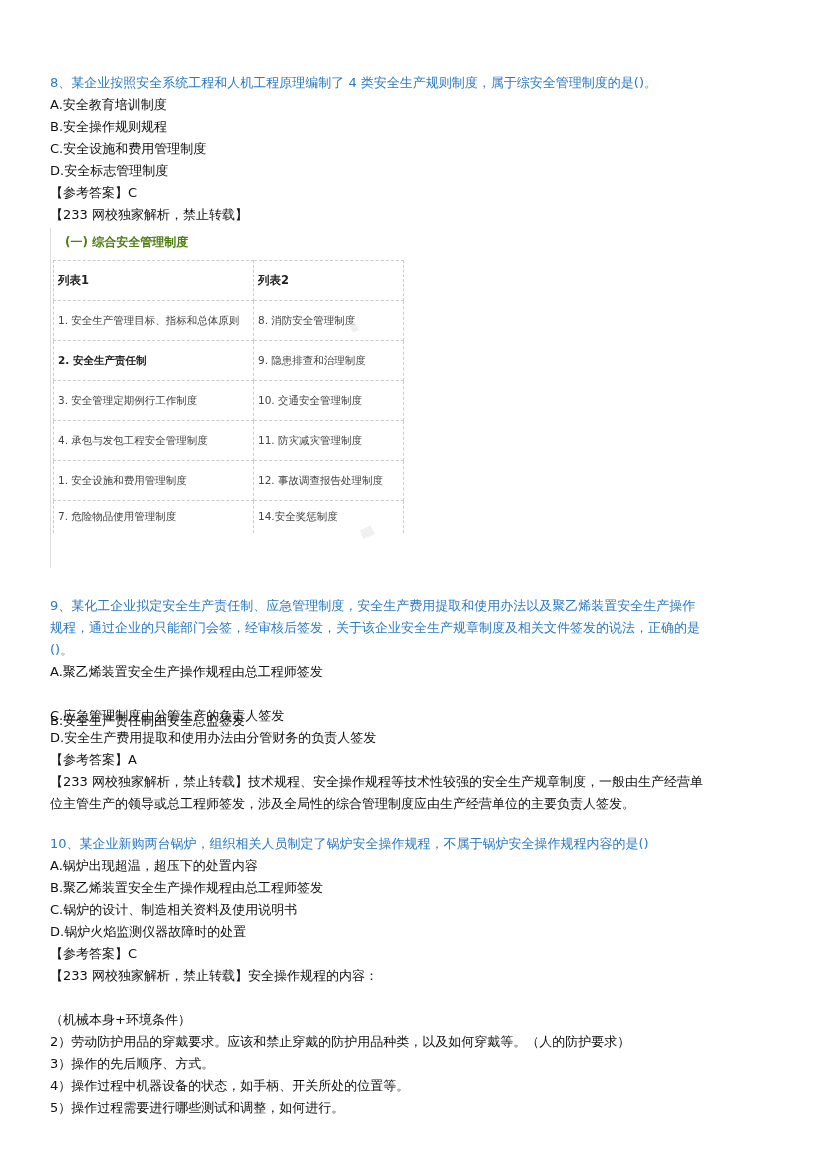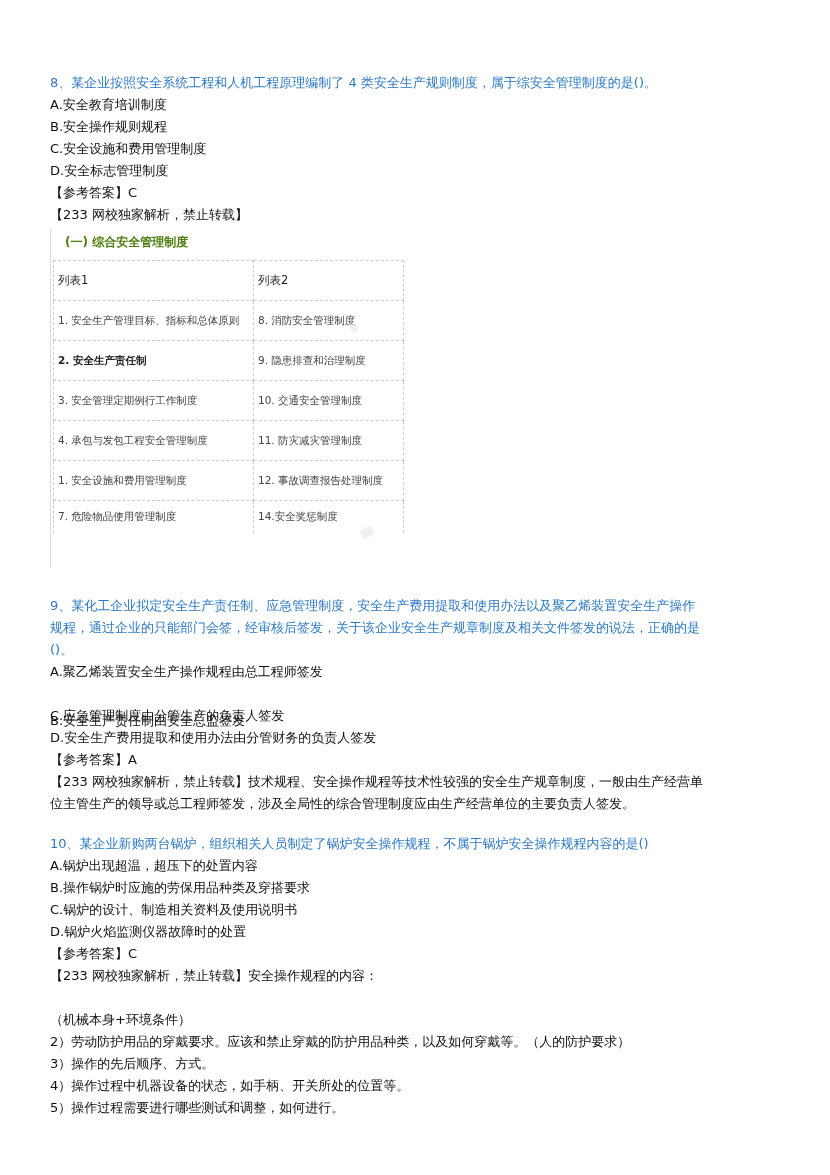--- a/index.html
+++ b/index.html
@@ -7,21 +7,21 @@
          font-family: "DejaVu Sans", "Liberation Sans", sans-serif; color: #111; }
   .page { position: absolute; left: 0; top: 0; width: 830px; height: 1173px; }
   .line { position: absolute; left: 50px; font-size: 13px; line-height: 22px; white-space: nowrap; }
   .q { color: #2e7ac2; }
   .figure { position: absolute; left: 50px; top: 228px; width: 356px; height: 340px;
             background: #fff; border-left: 1px solid #ddd; }
   .fig-title { position: absolute; left: 14px; top: 6px; font-size: 12px; font-weight: bold; color: #4d7c0f; }
   .fig-table { position: absolute; left: 2px; top: 32px; width: 350px; border-collapse: collapse; table-layout: fixed; }
   .fig-table td { border: 1px dashed #ccc; height: 39px; font-size: 10.5px; color: #444; padding: 0 0 0 4px;
                   white-space: nowrap; overflow: hidden; }
-  .fig-table tr.head td { font-weight: normal; color: #222; font-size: 11.5px; }
+  .fig-table tr.head td { font-weight: bold; color: #222; font-size: 11.5px; }
   .fig-table td.bold { font-weight: bold; color: #222; }
   .fig-table tr.last td { border-bottom: none; height: 32px; }
   .watermark { position: absolute; font-size: 8px; color: #e4e4e4; transform: rotate(-25deg); }
 </style>
 </head>
 <body>
 
 <div class="page">
 
   <div class="line q" style="top:72px">8、某企业按照安全系统工程和人机工程原理编制了 4 类安全生产规则制度，属于综安全管理制度的是()。</div>
@@ -80,21 +80,21 @@
   <div class="line" style="top:661px">A.聚乙烯装置安全生产操作规程由总工程师签发</div>
   <div class="line" style="top:710px">B.安全生产责任制由安全总监签发</div>
   <div class="line" style="top:705px">C.应急管理制度由分管生产的负责人签发</div>
   <div class="line" style="top:727px">D.安全生产费用提取和使用办法由分管财务的负责人签发</div>
   <div class="line" style="top:749px">【参考答案】A</div>
   <div class="line" style="top:771px">【233 网校独家解析，禁止转载】技术规程、安全操作规程等技术性较强的安全生产规章制度，一般由生产经营单</div>
   <div class="line" style="top:793px">位主管生产的领导或总工程师签发，涉及全局性的综合管理制度应由生产经营单位的主要负责人签发。</div>
 
   <div class="line q" style="top:833px">10、某企业新购两台锅炉，组织相关人员制定了锅炉安全操作规程，不属于锅炉安全操作规程内容的是()</div>
   <div class="line" style="top:855px">A.锅炉出现超温，超压下的处置内容</div>
-  <div class="line" style="top:877px">B.操作锅炉时应施的劳保用品种类及穿搭要求</div>
+  <div class="line" style="top:877px">B.聚乙烯装置安全生产操作规程由总工程师签发</div>
   <div class="line" style="top:899px">C.锅炉的设计、制造相关资料及使用说明书</div>
   <div class="line" style="top:921px">D.锅炉火焰监测仪器故障时的处置</div>
   <div class="line" style="top:943px">【参考答案】C</div>
   <div class="line" style="top:965px">【233 网校独家解析，禁止转载】安全操作规程的内容：</div>
   <div class="line" style="top:1009px">（机械本身+环境条件）</div>
   <div class="line" style="top:1031px">2）劳动防护用品的穿戴要求。应该和禁止穿戴的防护用品种类，以及如何穿戴等。（人的防护要求）</div>
   <div class="line" style="top:1053px">3）操作的先后顺序、方式。</div>
   <div class="line" style="top:1075px">4）操作过程中机器设备的状态，如手柄、开关所处的位置等。</div>
   <div class="line" style="top:1097px">5）操作过程需要进行哪些测试和调整，如何进行。</div>
 </div>

